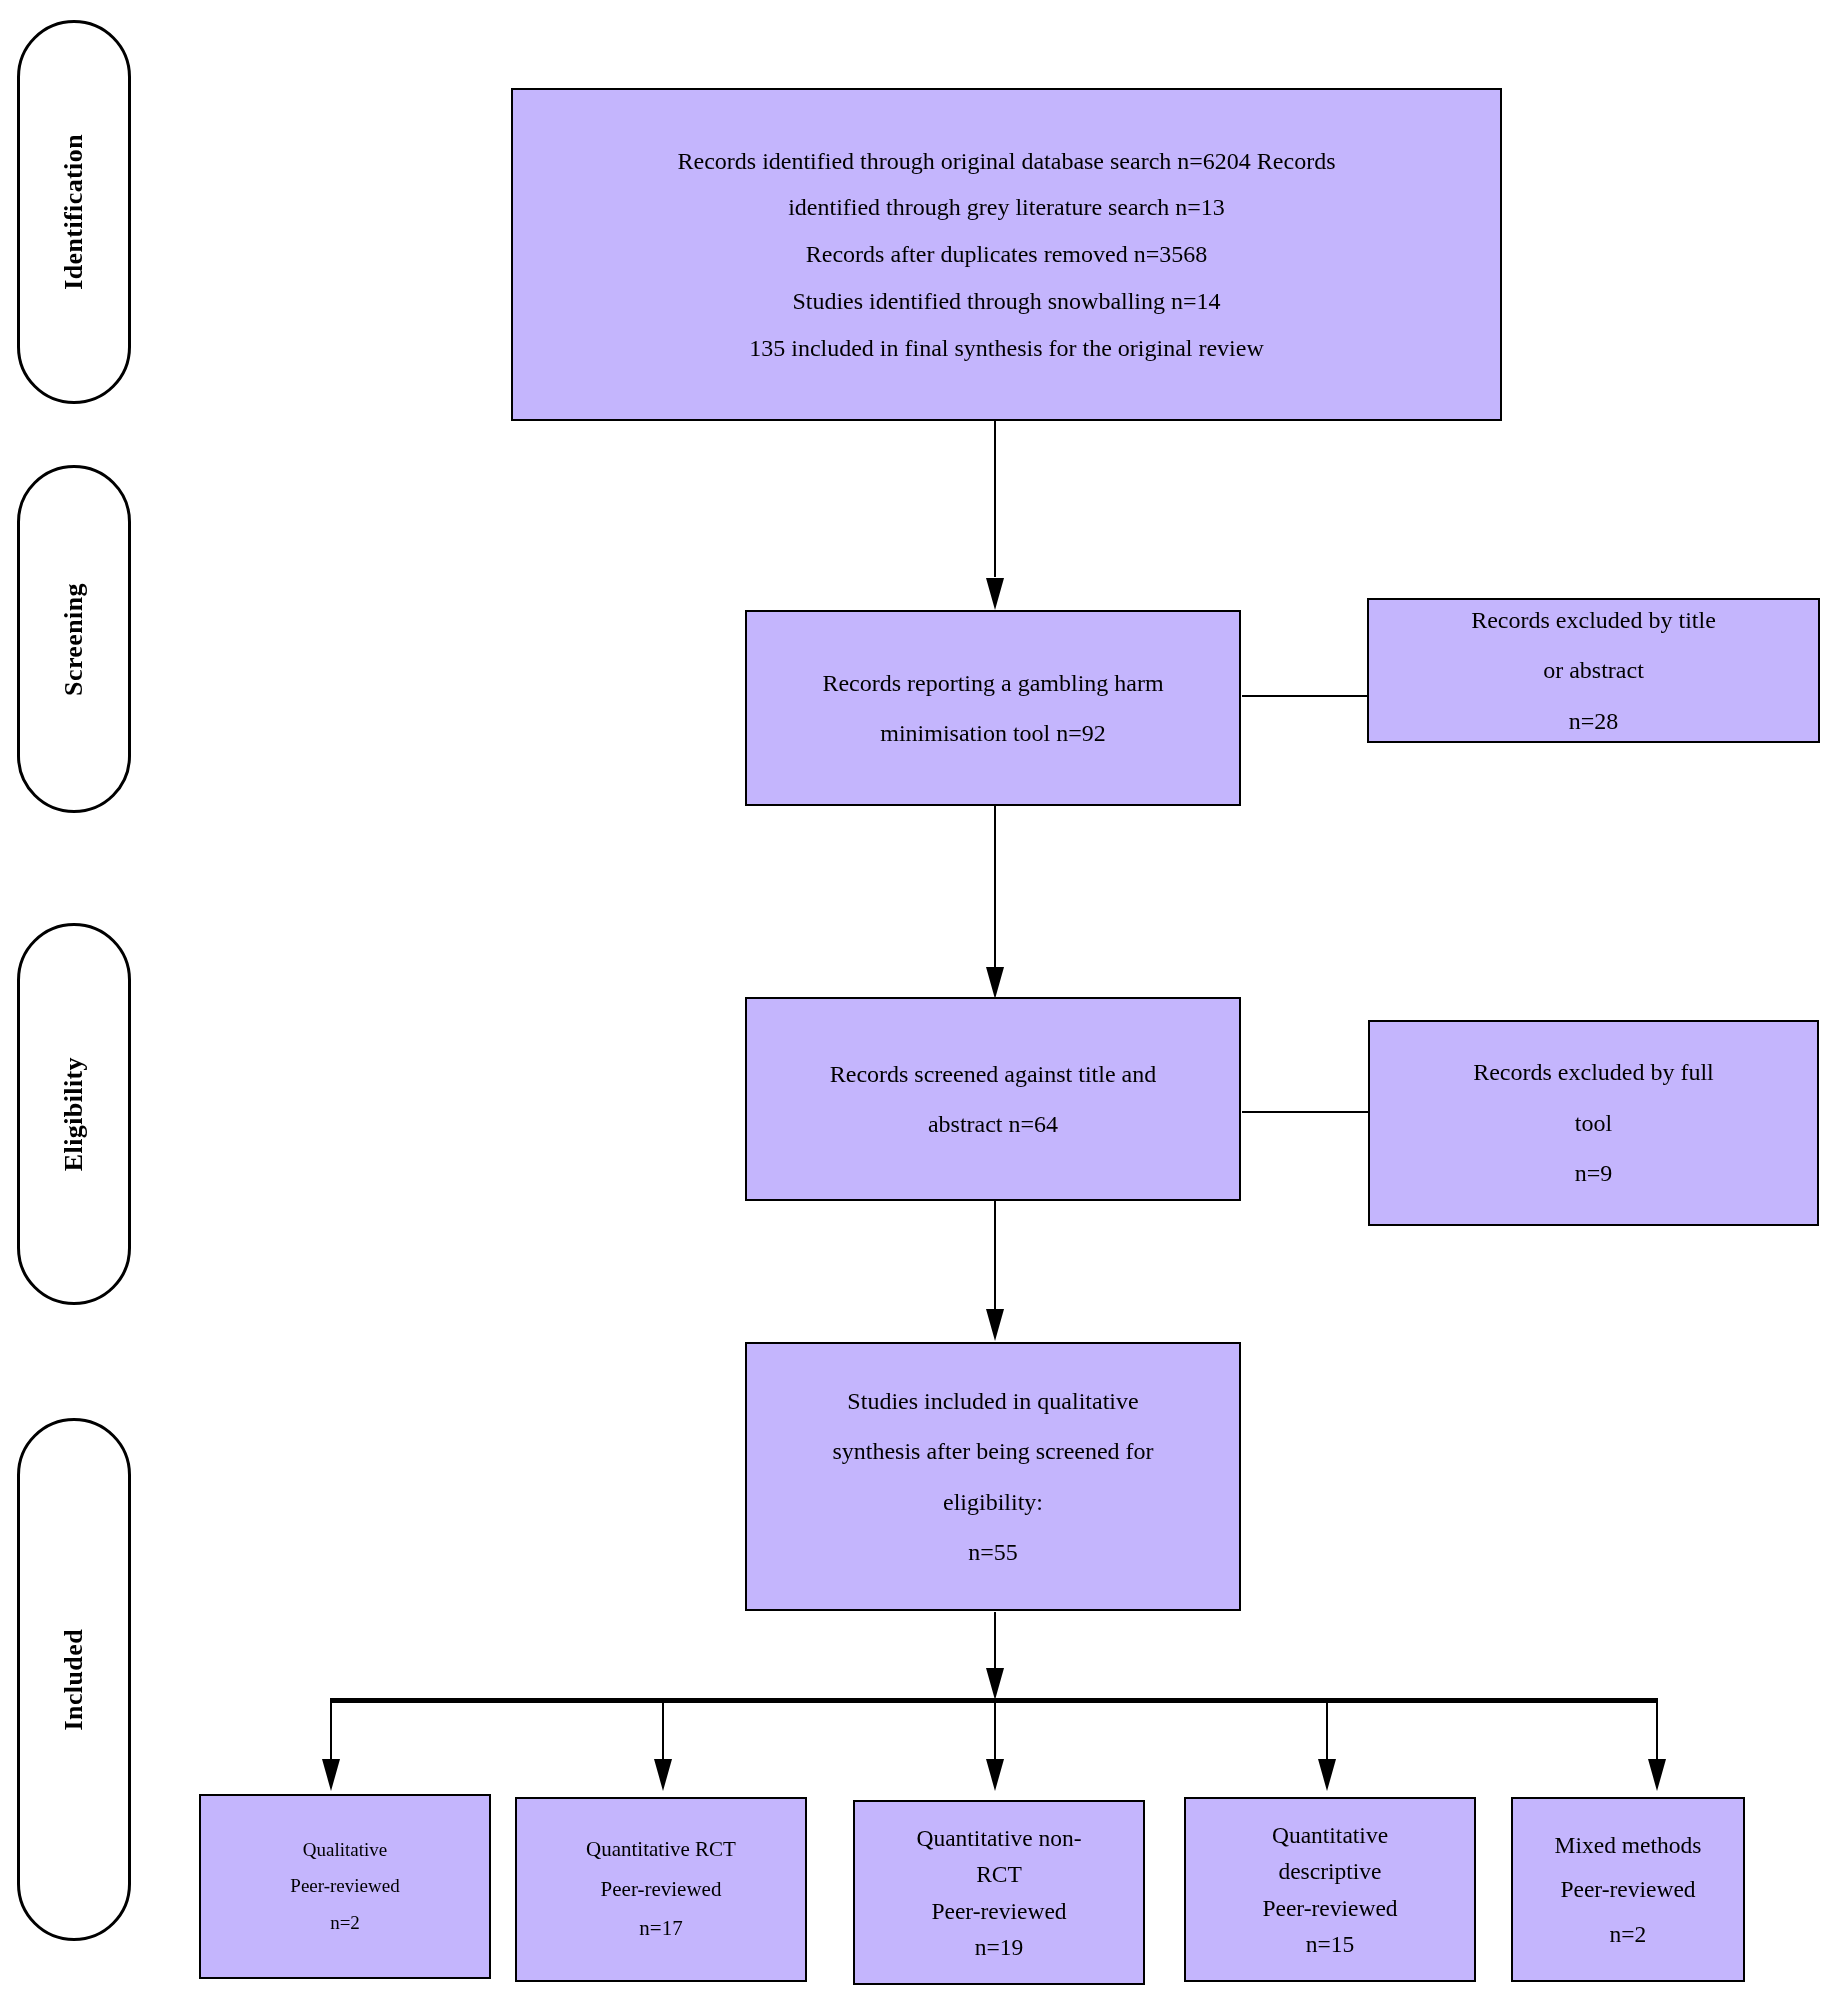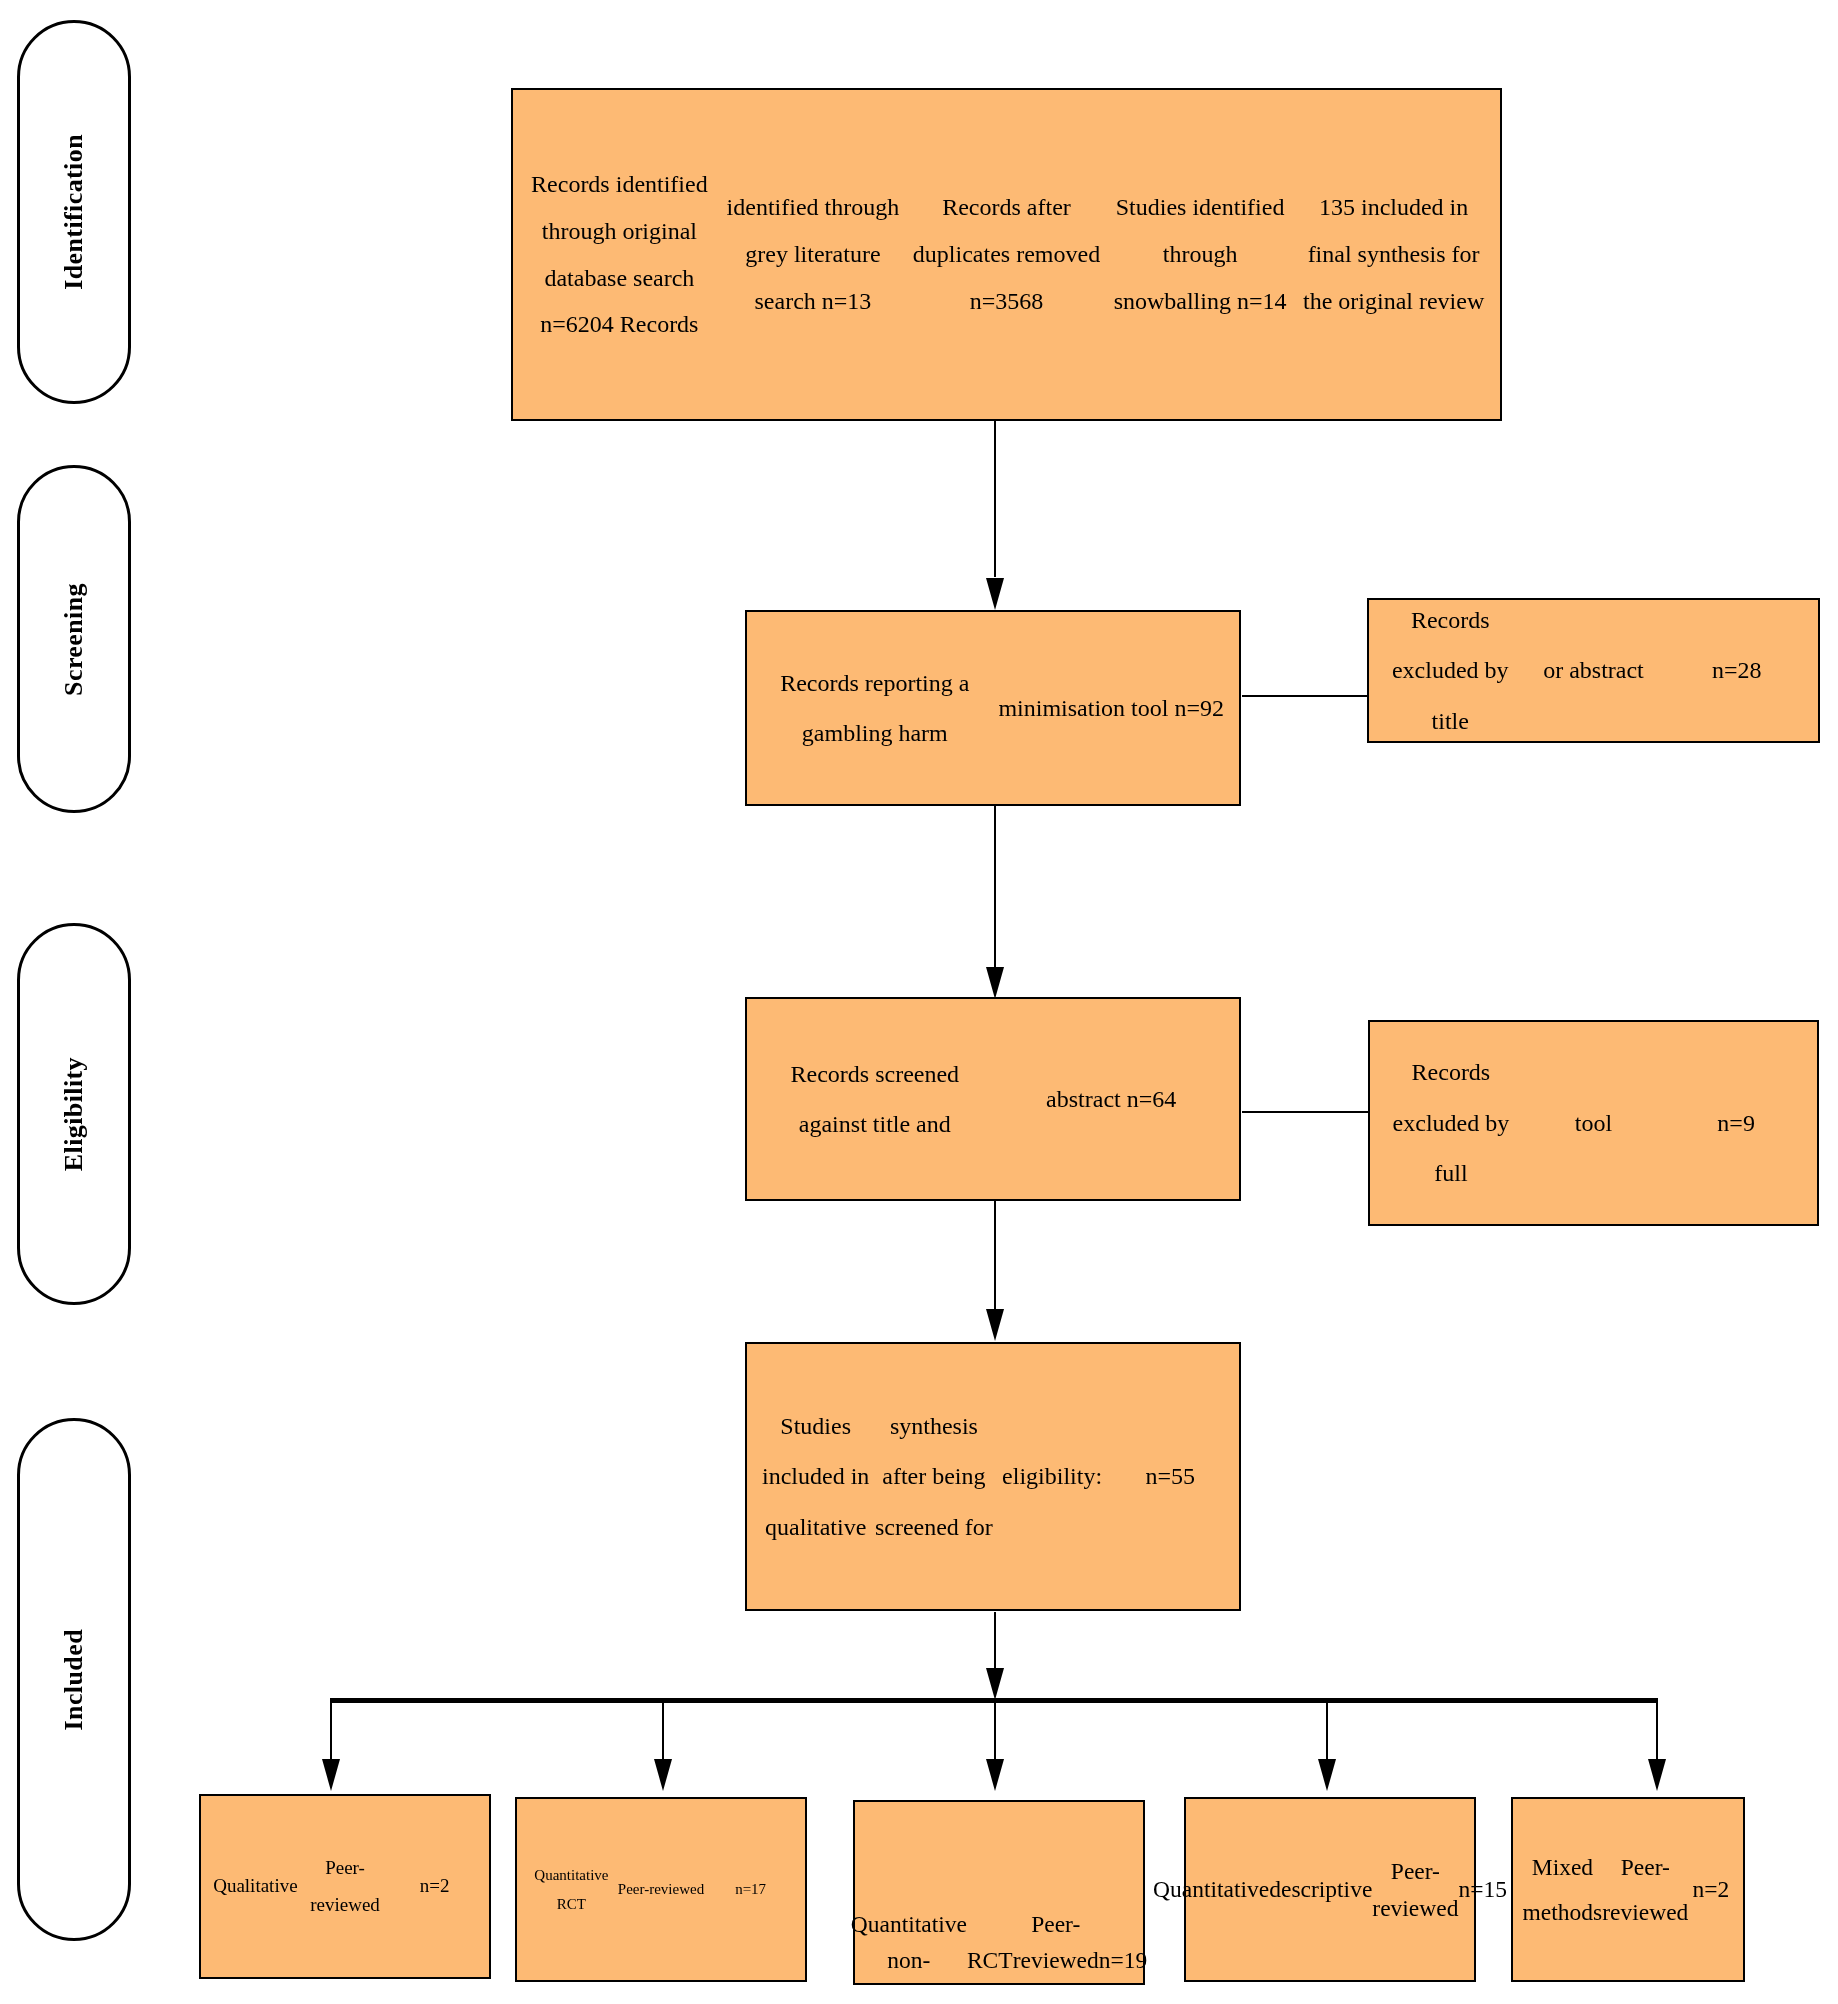--- a/index.html
+++ b/index.html
@@ -36,23 +36,24 @@
     font-weight: bold;
     font-size: 26px;
     letter-spacing: 0.4px;
     line-height: 1;
     white-space: nowrap;
   }
   
   .box {
     position: absolute;
     border: 2.2px solid #000000;
-    background: #fdba74;
+    background: #c4b5fd;
     box-sizing: border-box;
     display: flex;
+    flex-direction: column;
     align-items: center;
     justify-content: center;
     text-align: center;
     font-size: 24px;
     line-height: 1.95;
     padding: 4.3px 9.6px;
   }
   .box .line { display: block; width: 100%; }
   .box.compact { line-height: 1.9; }
   .box.small-lh { line-height: 2.1; }
@@ -171,21 +172,21 @@
 
   <div class="vline" style="left:1656px; top:1698px; height:83px;"></div>
   <div class="arrowhead" style="left:1648px; top:1759px;"></div>
 
   <div class="box compact" style="left:199px; top:1794px; width:292px; height:185px; font-size:19px;">
     <span class="line">Qualitative</span>
     <span class="line">Peer-reviewed</span>
     <span class="line">n=2</span>
   </div>
 
-  <div class="box compact" style="left:515px; top:1797px; width:292px; height:185px; font-size:15px;">
+  <div class="box compact" style="left:515px; top:1797px; width:292px; height:185px; font-size:21px;">
     <span class="line">Quantitative RCT</span>
     <span class="line">Peer-reviewed</span>
     <span class="line">n=17</span>
   </div>
 
   <div class="box compact" style="left:853px; top:1800px; width:292px; height:185px; font-size:23.5px; line-height:1.55;align-items:flex-end;">
     <span class="line">Quantitative non-</span>
     <span class="line">RCT</span>
     <span class="line">Peer-reviewed</span>
     <span class="line">n=19</span>

